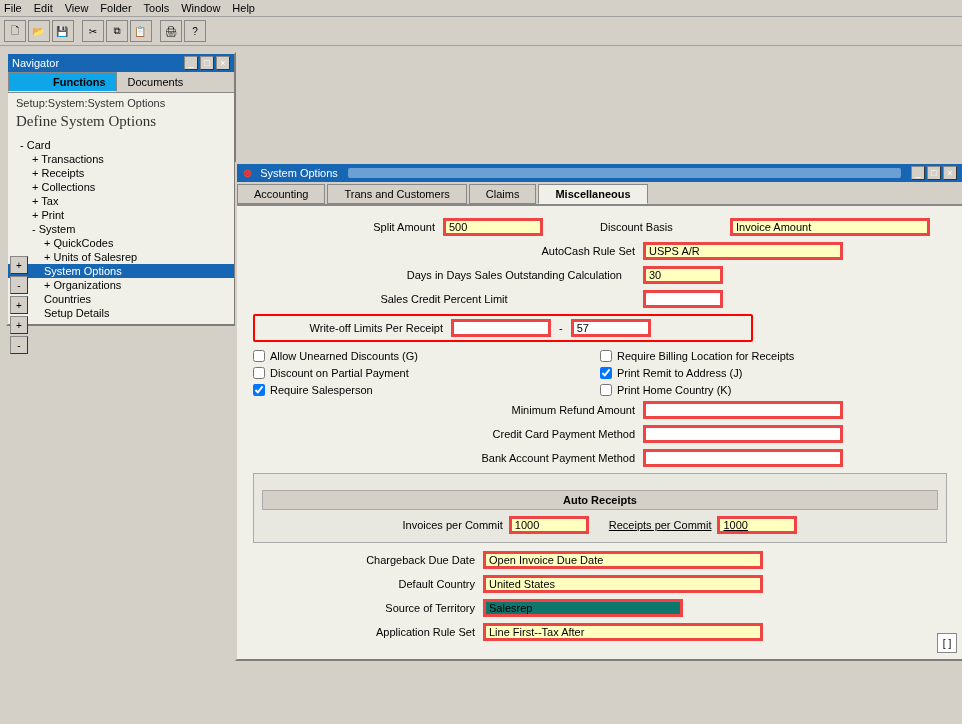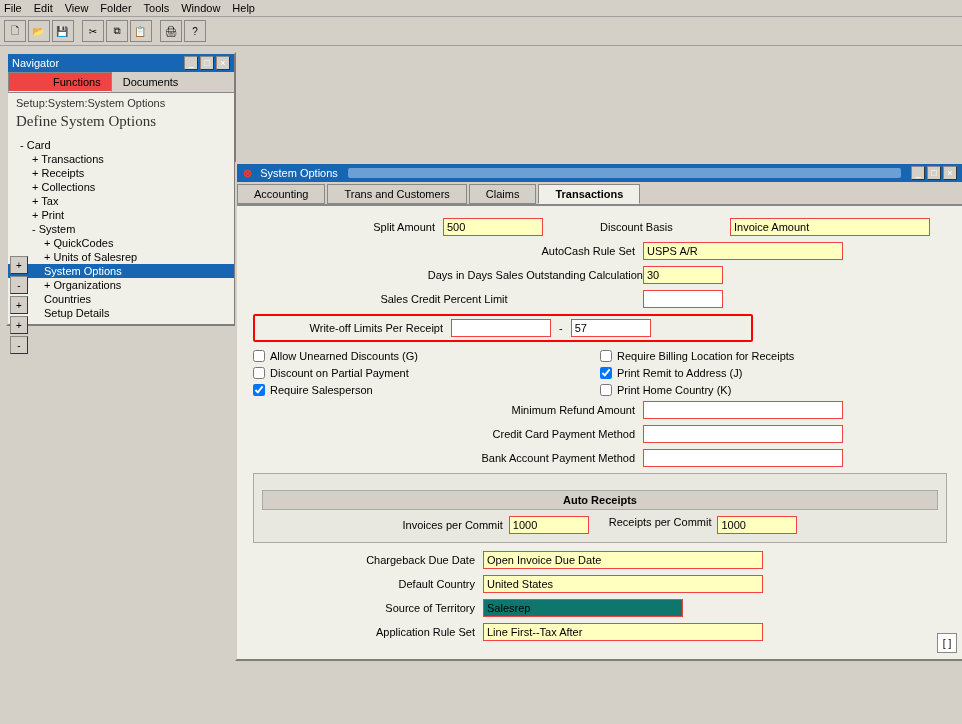--- a/index.html
+++ b/index.html
@@ -12,21 +12,21 @@
     
     .toolbar { background: #d4d0c8; padding: 3px 4px; display: flex; gap: 2px; border-bottom: 1px solid #a0a0a0; flex-wrap: wrap; }
     .toolbar-btn { width: 22px; height: 22px; background: #d4d0c8; border: 1px solid #888; display: flex; align-items: center; justify-content: center; cursor: pointer; font-size: 10px; }
     .toolbar-sep { width: 4px; }
 
     
     .navigator { position: absolute; top: 52px; left: 6px; width: 230px; background: #f0f0e8; border: 2px outset #d4d0c8; z-index: 10; }
     .nav-titlebar { background: #1666b4; color: white; padding: 2px 4px; font-size: 11px; display: flex; justify-content: space-between; align-items: center; }
     .nav-tabs { display: flex; background: #d4d0c8; border-bottom: 1px solid #888; }
     .nav-tab { padding: 3px 10px; cursor: pointer; font-size: 11px; border: 1px solid transparent; }
-    .nav-tab.active { background: #ef4444; border-top: 1px solid #888; border-left: 1px solid #888; border-right: 1px solid #888; border-bottom: 1px solid #f0f0e8; font-weight: normal; padding-left: 44px; }
+    .nav-tab.active { background: #0ea5e9; border-top: 1px solid #888; border-left: 1px solid #888; border-right: 1px solid #888; border-bottom: 1px solid #f0f0e8; font-weight: bold; padding-left: 44px; }
     .nav-breadcrumb { font-size: 11px; padding: 4px 8px 2px; color: #333; }
     .nav-define { font-size: 15px; padding: 2px 8px 4px; color: #333; font-family: Liberation Serif, serif; }
     .nav-tree { padding: 4px 0; }
     .tree-item { padding: 1px 4px 1px 12px; cursor: pointer; font-size: 11px; display: flex; align-items: center; gap: 3px; }
     .tree-item.selected { background: #1666b4; color: white; }
     .tree-item.l1 { padding-left: 12px; }
     .tree-item.l2 { padding-left: 24px; }
     .tree-item.l3 { padding-left: 36px; }
     .side-btn { width: 18px; height: 18px; background: #d4d0c8; border: 1px outset #888; display: flex; align-items: center; justify-content: center; cursor: pointer; font-size: 10px; }
 
@@ -35,21 +35,21 @@
     .sys-titlebar { background: #1666b4; color: white; padding: 2px 6px; font-size: 11px; display: flex; align-items: center; gap: 4px; }
     .sys-titlebar .win-btns { margin-left: auto; display: flex; gap: 2px; }
     .win-btn { width: 14px; height: 14px; background: #d4d0c8; border: 1px outset #888; display: flex; align-items: center; justify-content: center; font-size: 9px; cursor: pointer; }
     .sys-tabs { display: flex; background: #d4d0c8; border-bottom: 2px solid #888; padding-top: 2px; }
     .sys-tab { padding: 3px 16px; cursor: pointer; font-size: 11px; border: 1px solid #888; background: #d4d0c8; margin-right: 2px; }
     .sys-tab.active { background: #f0f0e8; border-bottom: 1px solid #f0f0e8; font-weight: bold; }
     .sys-content { padding: 12px 16px; background: #f0f0e8; }
     .form-row { display: flex; align-items: center; margin-bottom: 6px; }
     .form-label { text-align: right; min-width: 280px; padding-right: 8px; font-size: 11px; color: #000; }
     .form-label-left { text-align: right; min-width: 190px; padding-right: 8px; font-size: 11px; }
-    .form-input { height: 18px; border: 1px solid #ef4444; background: #ffffc0; padding: 0 3px; font-size: 11px; }
+    .form-input { height: 18px; border: 3px solid #ef4444; background: #ffffc0; padding: 0 3px; font-size: 11px; }
     .form-input.white { background: white; }
     .form-input.w80 { width: 80px; }
     .form-input.w100 { width: 100px; }
     .form-input.w200 { width: 200px; }
 
     
     .two-col { display: flex; gap: 0; width: 100%; }
     .col-left { flex: 1; }
     .col-right { flex: 1; }
 
@@ -142,21 +142,21 @@
     <div class="win-btns">
       <div class="win-btn">_</div>
       <div class="win-btn">□</div>
       <div class="win-btn">×</div>
     </div>
   </div>
   <div class="sys-tabs">
     <div class="sys-tab">Accounting</div>
     <div class="sys-tab">Trans and Customers</div>
     <div class="sys-tab">Claims</div>
-    <div class="sys-tab active">Transactions</div>
+    <div class="sys-tab active">Miscellaneous</div>
   </div>
   <div class="sys-content">
 
     <div class="two-col">
       <div class="col-left">
 
         <div class="form-row">
           <div class="form-label-left form-label">Split Amount</div>
           <input type="text" class="form-input w100" value="500" style="">
         </div>
@@ -169,21 +169,21 @@
         </div>
       </div>
     </div>
 
     <div class="form-row">
       <div style="min-width:390px;text-align:right;padding-right:8px;font-size:11px;">AutoCash Rule Set</div>
       <input type="text" class="form-input w200" value="USPS A/R" style="">
     </div>
 
     <div class="form-row">
-      <div style="min-width:390px;text-align:right;padding-right:0;font-size:11px;">Days in Days Sales Outstanding Calculation</div>
+      <div style="min-width:390px;text-align:right;padding-right:21px;font-size:11px;">Days in Days Sales Outstanding Calculation</div>
       <input type="text" class="form-input w80" value="30" style="">
     </div>
 
     <div class="form-row">
       <div style="min-width:390px;text-align:center;padding-right:8px;font-size:11px;">Sales Credit Percent Limit</div>
       <input type="text" class="form-input w80 white" value="" style="">
     </div>
 
     <div style="display:flex;align-items:center;border:2px solid red;padding:3px 6px;margin-bottom:8px;border-radius:2px;width:fit-content;min-width:500px;">
       <div style="text-align:right;min-width:190px;padding-right:8px;font-size:11px;">Write-off Limits Per Receipt</div>
@@ -236,21 +236,21 @@
       <input type="text" class="form-input w200 white" value="" style="">
     </div>
 
     <div class="auto-receipts-box">
       <div class="section-header">Auto Receipts</div>
       <div class="auto-row">
         <div style="display:flex;align-items:center;gap:6px;">
           <label>Invoices per Commit</label>
           <input type="text" class="form-input w80" value="1000" style="">
         </div>
-        <div style="display:flex;align-items:flex-start;gap:6px;">
+        <div style="display:flex;align-items:center;gap:6px;text-decoration:underline;">
           <label>Receipts per Commit</label>
           <input type="text" class="form-input w80" value="1000" style="">
         </div>
       </div>
     </div>
 
     <div class="bottom-fields">
       <div class="form-row">
         <div style="min-width:230px;text-align:right;padding-right:8px;font-size:11px;">Chargeback Due Date</div>
         <input type="text" class="form-input w280" value="Open Invoice Due Date" style="width: 280px;">

